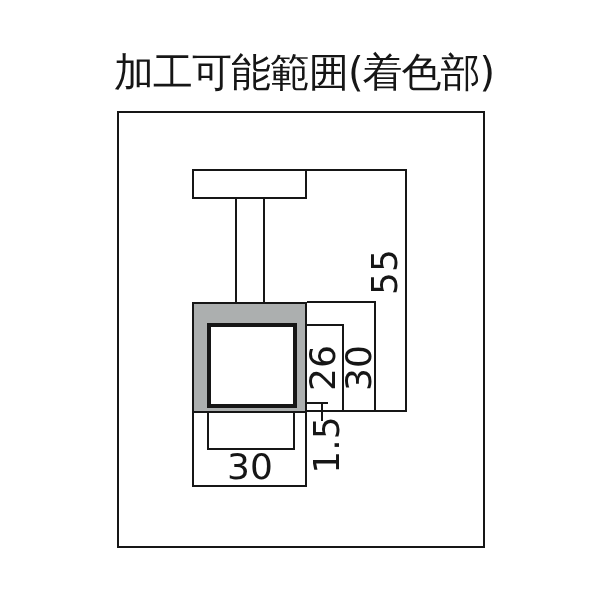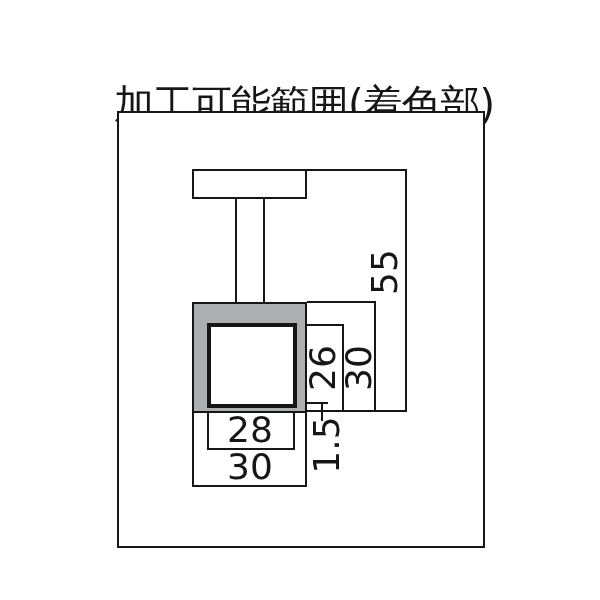--- a/index.html
+++ b/index.html
@@ -8,21 +8,21 @@
     --bg:#ffffff;
   }
   html,body{margin:0;padding:0;background:var(--bg);}
   .canvas{
     position:relative;width:600px;height:600px;background:var(--bg);
     font-family:"DejaVu Sans",sans-serif;color:var(--line);overflow:hidden;
   }
   .title{
     position:absolute;left:114px;top:50px;
     font-size:40px;line-height:44px;letter-spacing:-1px;white-space:nowrap;
-    font-family:"DejaVu Sans",sans-serif;color:var(--line);margin-top:32px;
+    font-family:"DejaVu Sans",sans-serif;color:var(--line);
   }
   .frame{
     position:absolute;left:117px;top:111px;width:368px;height:437px;
     border:2px solid var(--line);box-sizing:border-box;background:var(--bg);
   }
   .plate{
     position:absolute;left:192px;top:169px;width:115px;height:30px;
     border:2px solid var(--line);box-sizing:border-box;background:var(--bg);
   }
   .stem{
@@ -80,16 +80,15 @@
   <div class="hline" style="left:207px;top:448px;width:88px;"></div>
 
   <div class="vline" style="left:192px;top:413px;height:74px;"></div>
   <div class="vline" style="left:305px;top:413px;height:74px;"></div>
   <div class="hline" style="left:192px;top:485px;width:115px;"></div>
 
   <div class="dim rot" style="left:385px;top:272px;">55</div>
   <div class="dim rot" style="left:323px;top:368px;">26</div>
   <div class="dim rot" style="left:359px;top:368px;">30</div>
   <div class="dim rot" style="left:327px;top:445px;">1.5</div>
-  <div class="dim" style="left:250px;top:430px;">28</div>
   <div class="dim" style="left:250px;top:467px;">30</div>
 
 </div>
 
 </body></html>

